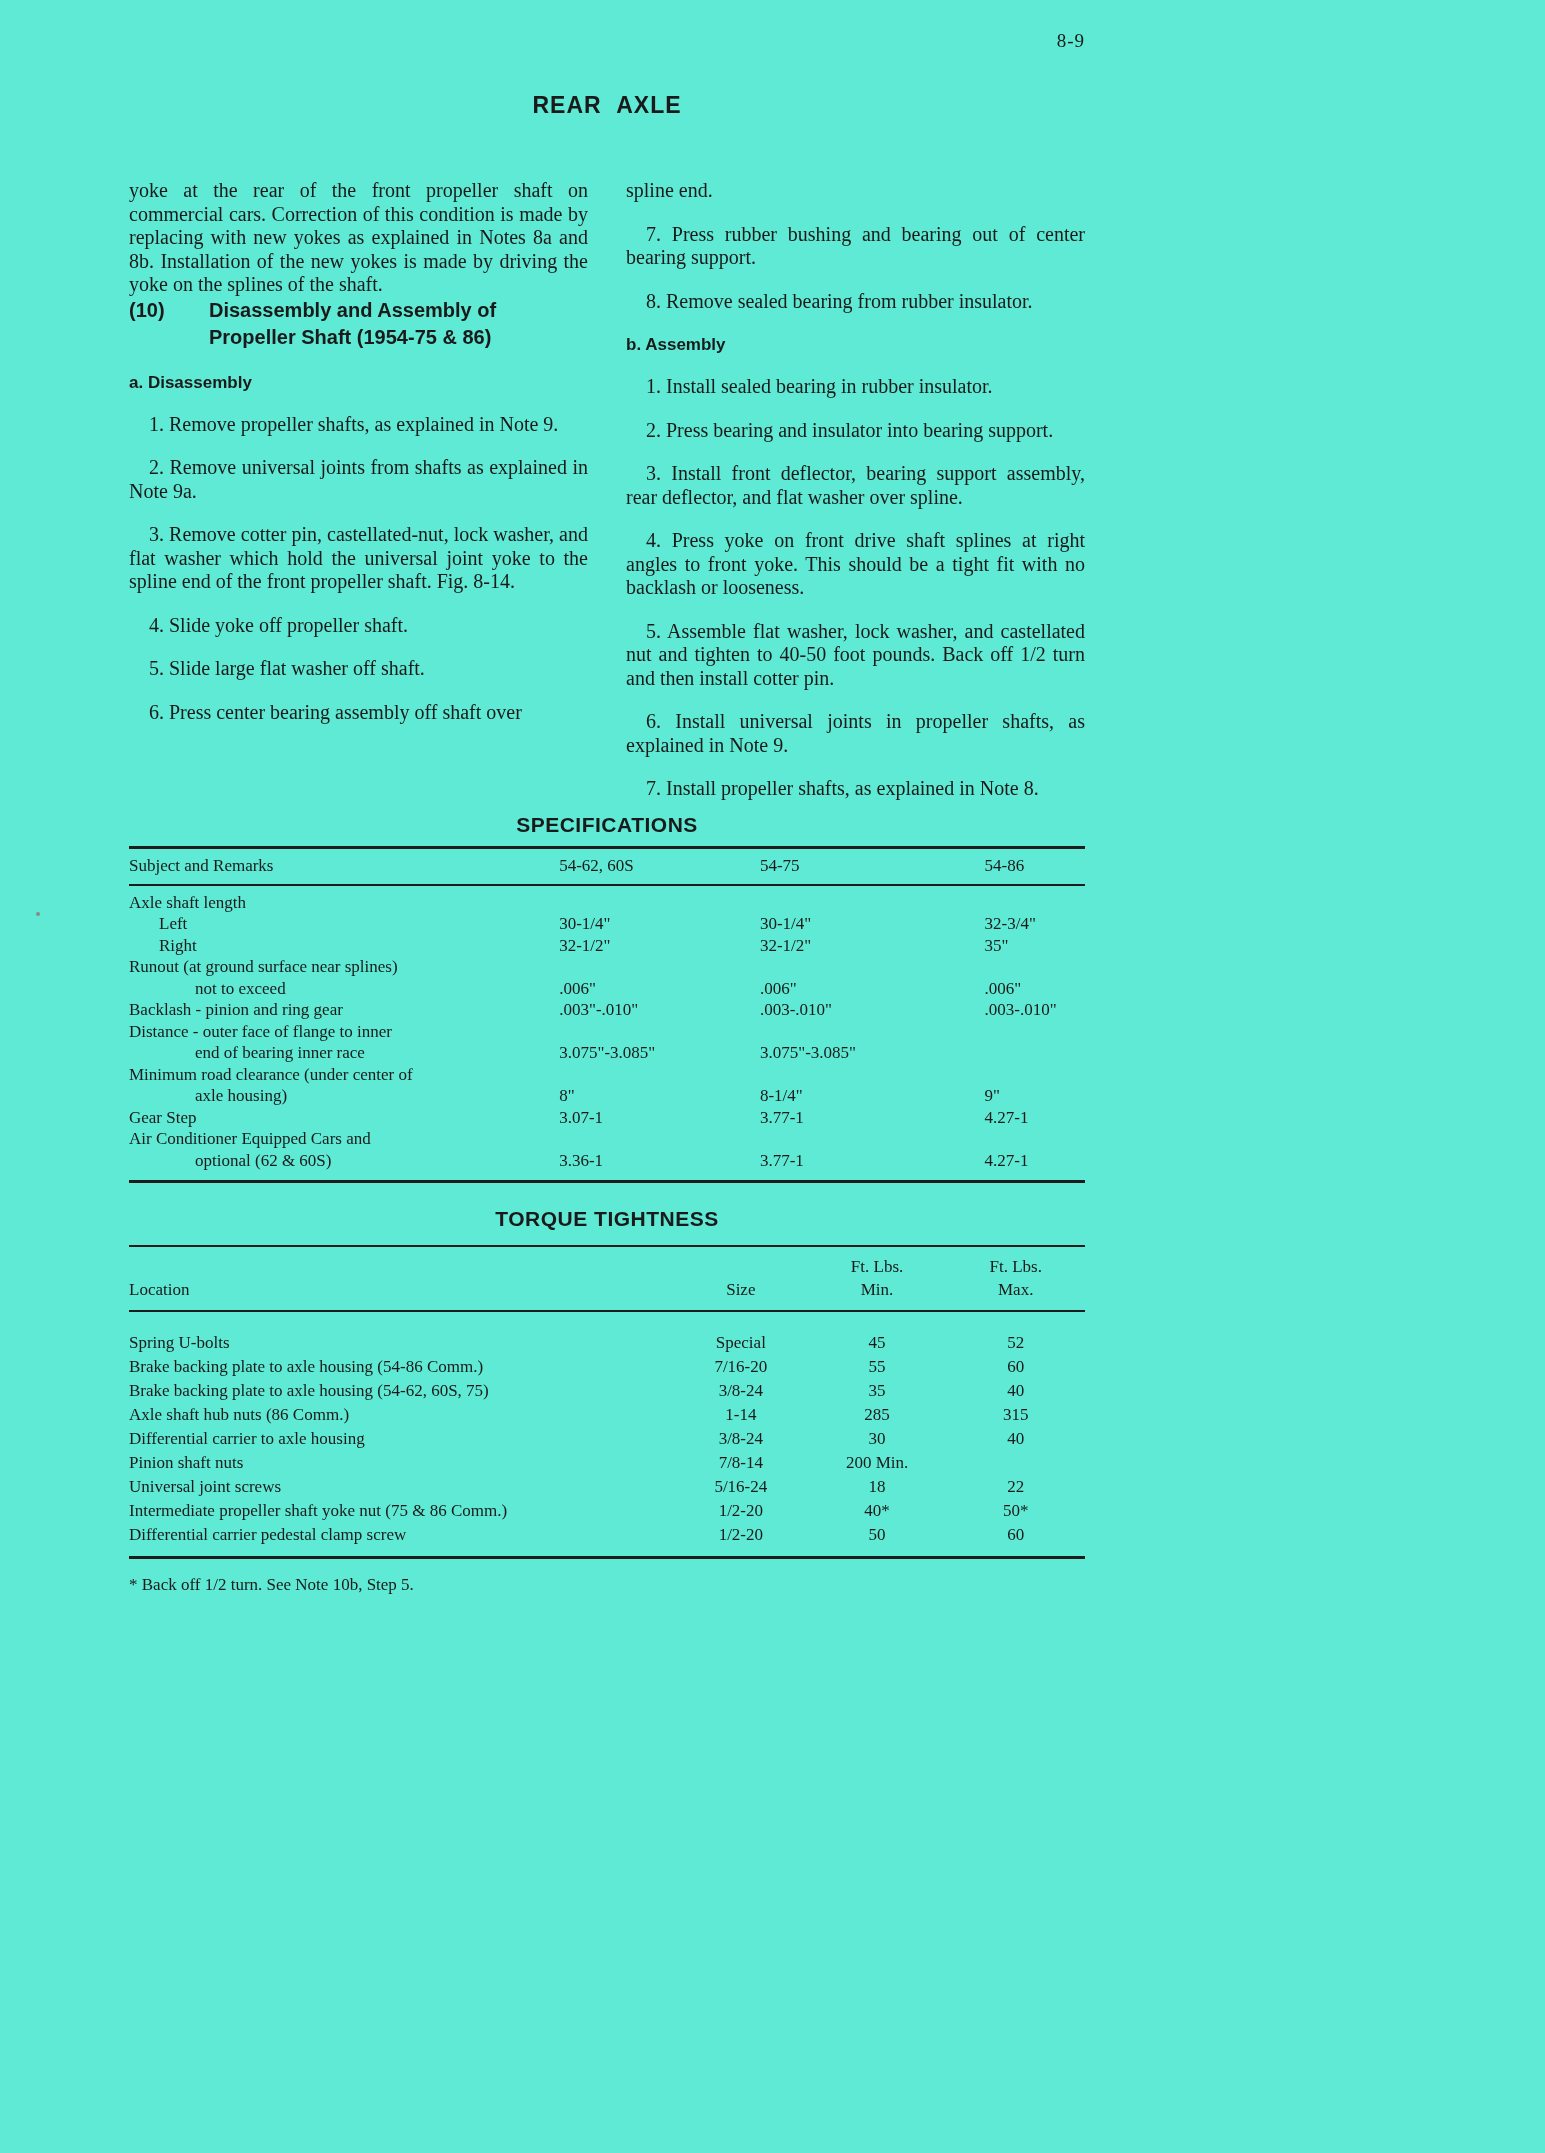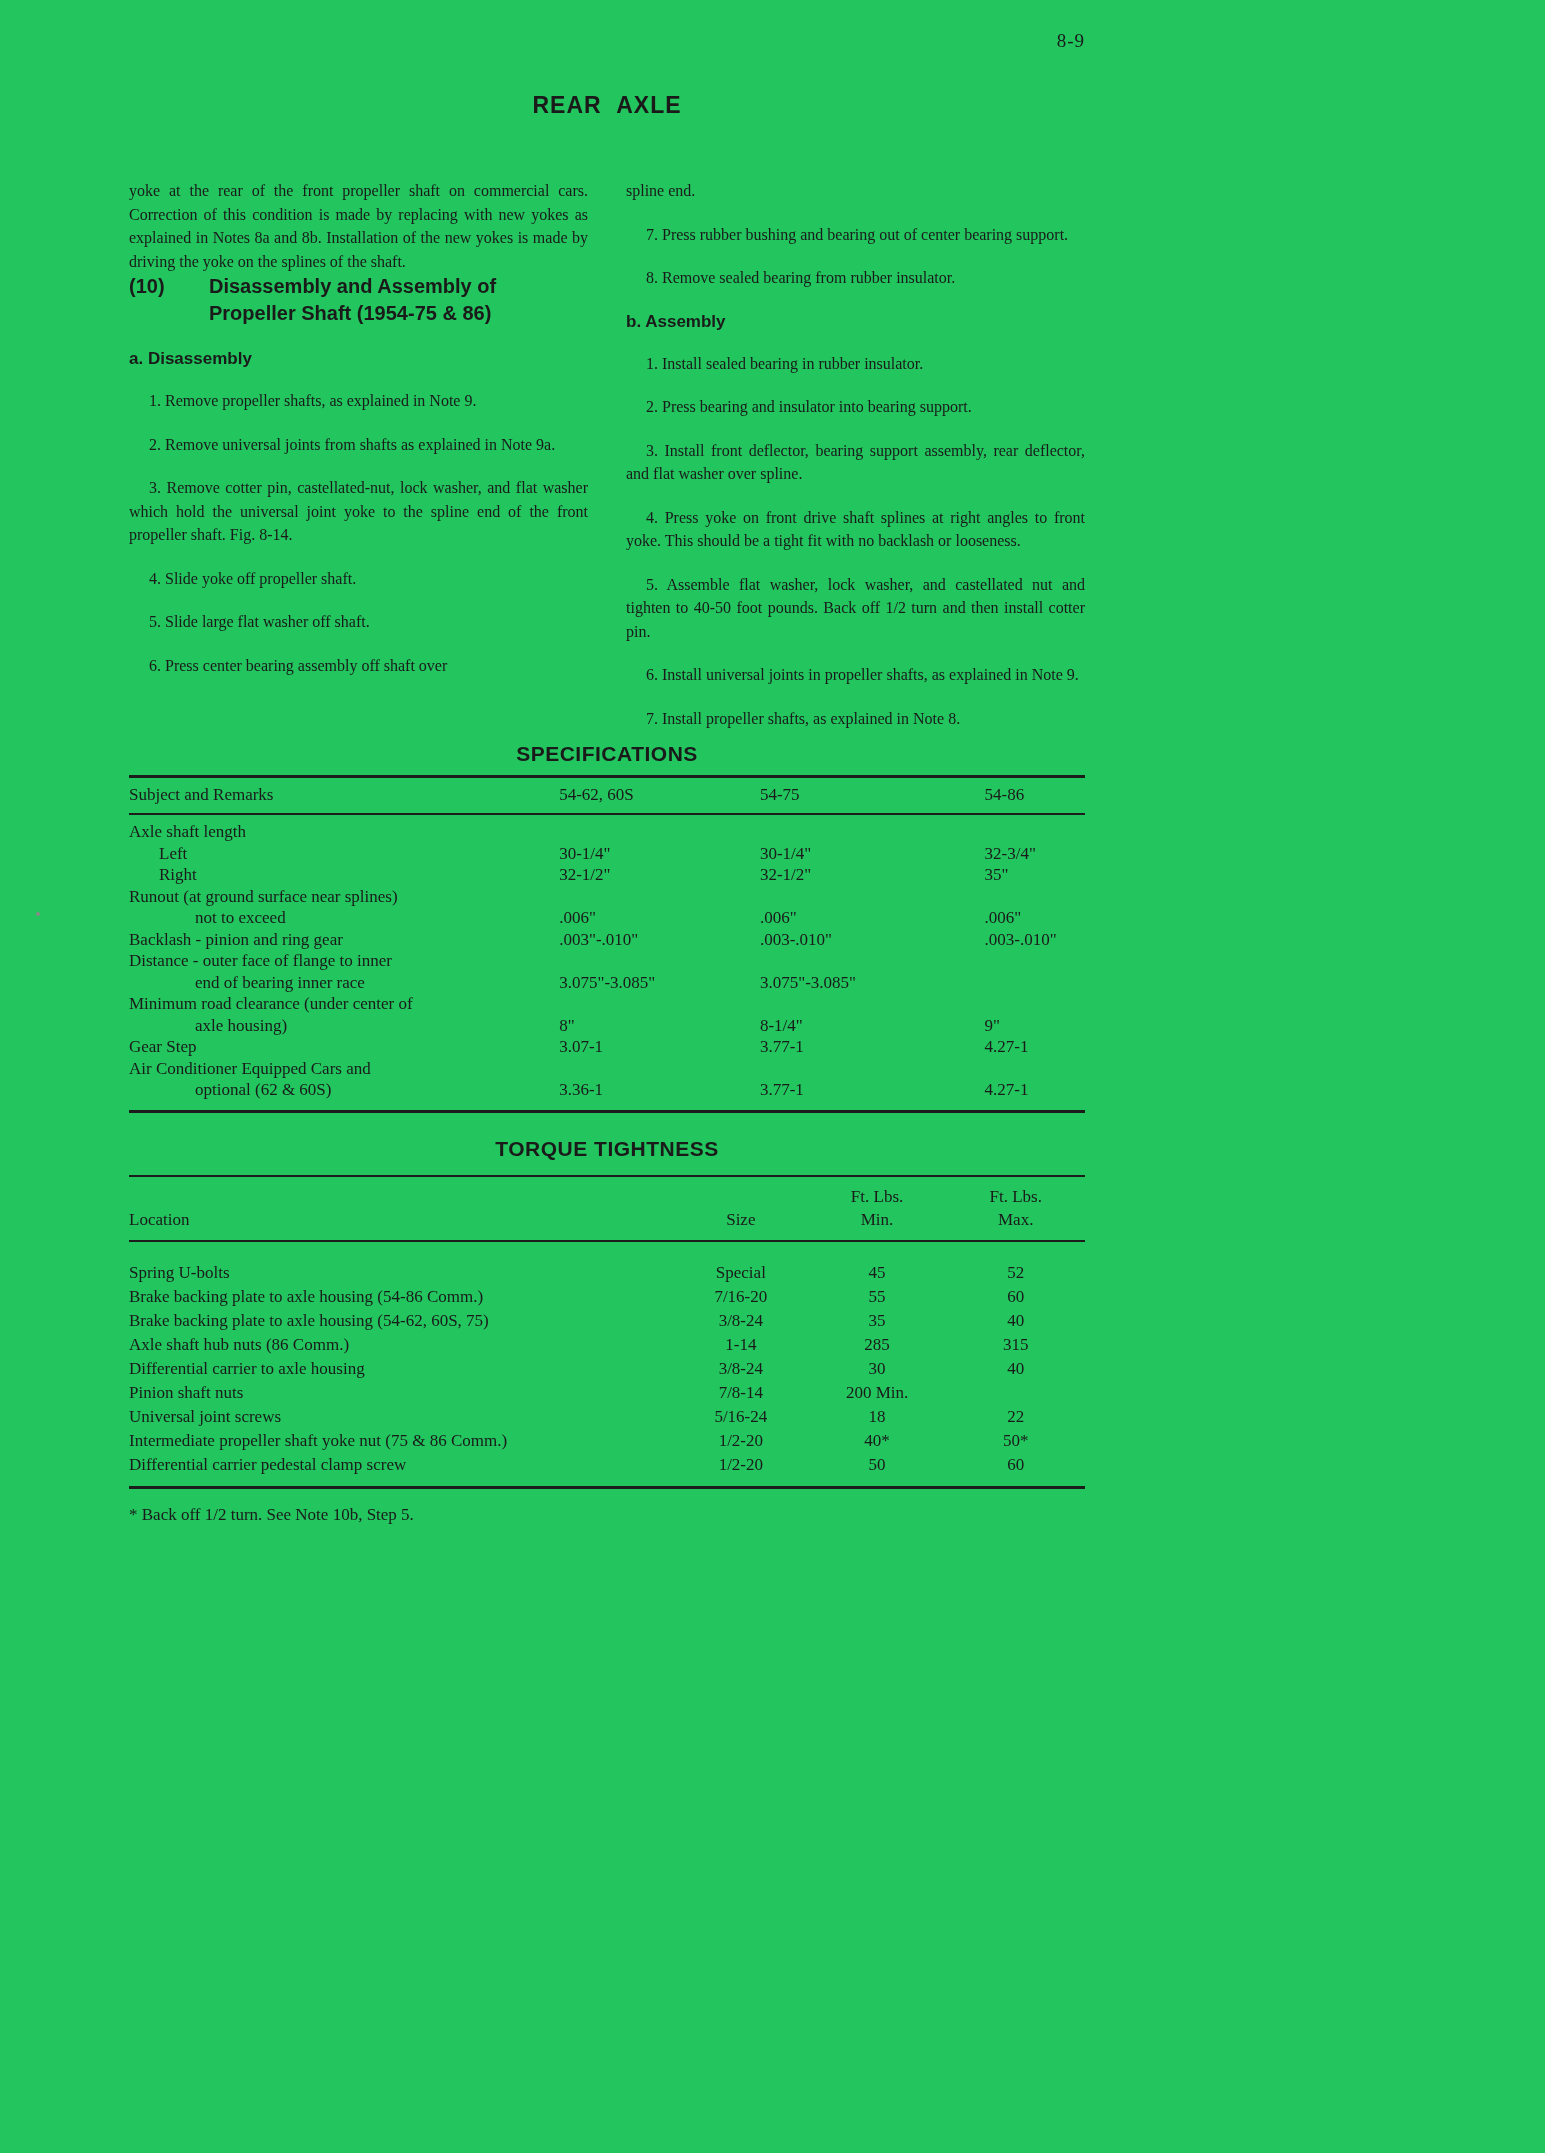--- a/index.html
+++ b/index.html
@@ -4,21 +4,21 @@
 <style>
   html, body { margin: 0; padding: 0; }
   body {
     width: 1545px; height: 2153px;
     background: #f3f1ec;
     font-family: "Liberation Serif", "DejaVu Serif", serif;
   }
   .page {
     position: relative;
     width: 1545px; height: 2153px;
-    background: #22c55e;
+    background: #5eead4;
     color: #1a1a1a;
     overflow: hidden;
   }
   .content {
     position: absolute;
     left: 129px; top: 0;
     width: 956px;
   }
   .page-number {
     margin-top: 30px;
@@ -32,21 +32,21 @@
     font-family: "Liberation Sans", sans-serif;
     font-weight: bold;
     font-size: 23px;
     letter-spacing: 1px;
     word-spacing: 8px;
   }
   .columns { display: flex; gap: 38px; margin-top: 60px; }
   .col { flex: 1; min-width: 0; }
   .para {
     margin: 0;
-    font-size: 16px;
+    font-size: 20px;
     line-height: 23.5px;
     text-align: justify;
   }
   .step { text-indent: 20px; margin-top: 20px; }
   .section-heading {
     display: flex;
     font-family: "Liberation Sans", sans-serif;
     font-weight: bold;
     font-size: 20px;
     line-height: 27px;

